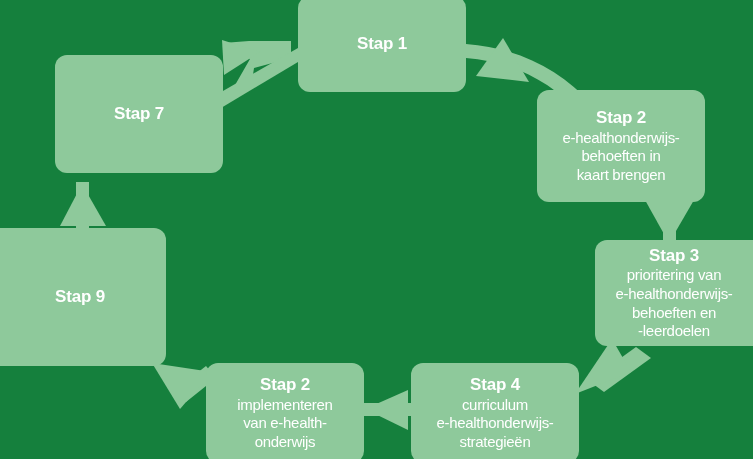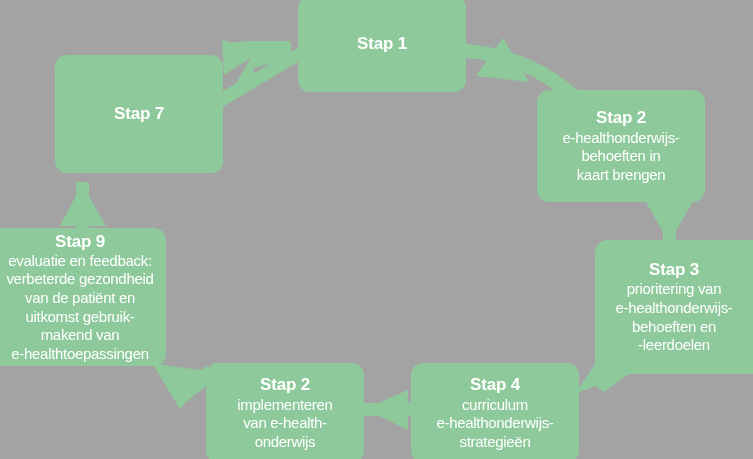--- a/index.html
+++ b/index.html
@@ -4,21 +4,21 @@
 <style>
   html, body {
     margin: 0;
     padding: 0;
     background: #ffffff;
   }
   #canvas {
     position: relative;
     width: 753px;
     height: 459px;
-    background: #a3a3a3;
+    background: #15803d;
     overflow: hidden;
     font-family: "Liberation Sans", sans-serif;
   }
   #arrow-layer {
     position: absolute;
     left: 0;
     top: 0;
     width: 753px;
     height: 459px;
   }
@@ -45,21 +45,21 @@
   }
   .step-body {
     font-size: 15px;
     line-height: 1.24;
     letter-spacing: -0.3px;
     white-space: pre-line;
   }
   
   #step-1 { left: 298px; top: -4px;  width: 168px; height: 96px; }
   #step-2 { left: 537px; top: 90px;  width: 168px; height: 112px; }
-  #step-3 { left: 595px; top: 240px; width: 158px; height: 134px; border-top-right-radius: 0; border-bottom-right-radius: 0; }
+  #step-3 { left: 595px; top: 240px; width: 158px; height: 106px; border-top-right-radius: 0; border-bottom-right-radius: 0; }
   #step-4 { left: 411px; top: 363px; width: 168px; height: 100px; }
   #step-5 { left: 206px; top: 363px; width: 158px; height: 100px; }
   #step-6 { left: -6px;  top: 228px; width: 172px; height: 138px; border-top-left-radius: 0; border-bottom-left-radius: 0; }
   #step-7 { left: 55px;  top: 55px;  width: 168px; height: 118px; }
 </style>
 </head>
 <body>
 
 <div id="canvas">
 
@@ -133,25 +133,19 @@
 
   <div class="step-box" id="step-5">
     <div class="step-title">Stap 2</div>
     <div class="step-body">implementeren
 van e-health-
 onderwijs</div>
   </div>
 
   <div class="step-box" id="step-6">
     <div class="step-title">Stap 9</div>
-    <div class="step-body">evaluatie en feedback:
-verbeterde gezondheid
-van de patiënt en
-uitkomst gebruik-
-makend van
-e-healthtoepassingen</div>
   </div>
 
   <div class="step-box" id="step-7">
     <div class="step-title">Stap 7</div>
   </div>
 
 </div>
 
 </body></html>

